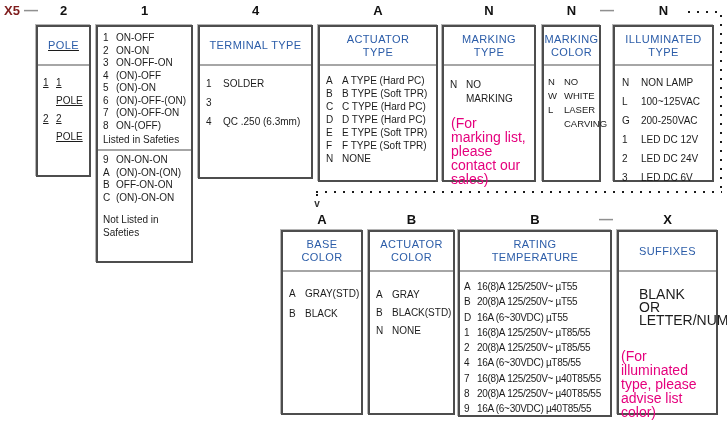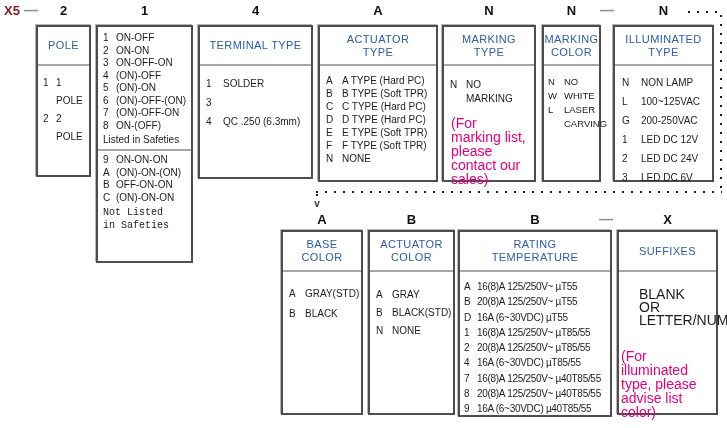--- a/index.html
+++ b/index.html
@@ -36,21 +36,21 @@
   }
   .row2box .hdr{height:38px;}
   .items{padding:7px 5px;font-size:10px;}
   .item{display:flex;align-items:flex-start;}
   .item .code{flex:0 0 10px;margin-right:3px;white-space:nowrap;}
   .item .label{flex:1;}
   .inner-note{font-size:10px;}
   .inner-divider{border-top:2px solid #a6a6a6;margin:3px -5px;}
   .magenta{color:#e5007d;font-size:14px;line-height:14px;}
   
-  .box-pole{left:36px;width:55px;height:152px;}
+  .box-pole{left:36px;width:55px;height:152px;text-decoration:underline;}
   .box-pole .items{line-height:18px;padding-top:8px;}
   .box-function{left:96px;width:97px;height:238px;}
   .box-function .items{line-height:12.5px;padding:5px 5px;}
   .box-function .inner-note{line-height:13px;margin:1px 0;}
   .box-terminal{left:198px;width:115px;height:154px;}
   .box-terminal .items{line-height:19px;padding:8px 6px;}
   .box-terminal .item .code{flex:0 0 14px;}
   .box-actuator-type{left:318px;width:120px;height:157px;}
   .box-actuator-type .items{line-height:13px;padding:8px 6px;}
   .box-actuator-type .item .code{flex:0 0 13px;}
@@ -186,21 +186,21 @@
           <div class="item">
             <span class="code">B</span>
             <span class="label">OFF-ON-ON</span>
           </div>
 
           <div class="item">
             <span class="code">C</span>
             <span class="label">(ON)-ON-ON</span>
           </div>
         </div>
-      <div class="inner-note" style="margin-top:2px;width:70px;font-family:Liberation Mono, monospace;">Not Listed in Safeties</div>
+      <div class="inner-note" style="margin-top:9px;width:70px;">Not Listed in Safeties</div>
     </div>
   </div>
 
   <div class="box box-terminal">
     <div class="hdr">
       <span>TERMINAL TYPE</span>
     </div>
     <div class="items">
 
         <div class="item">

